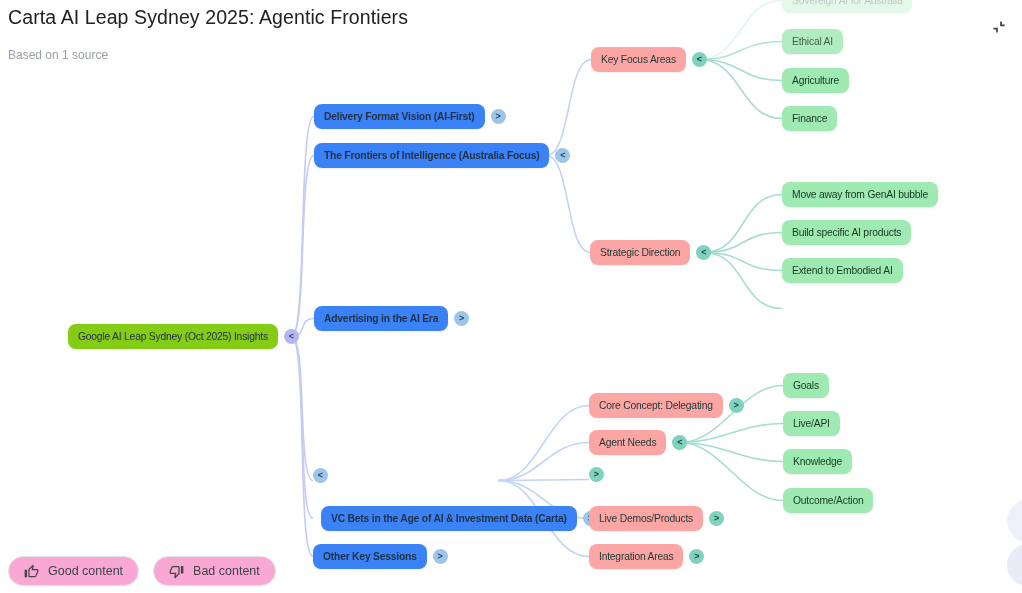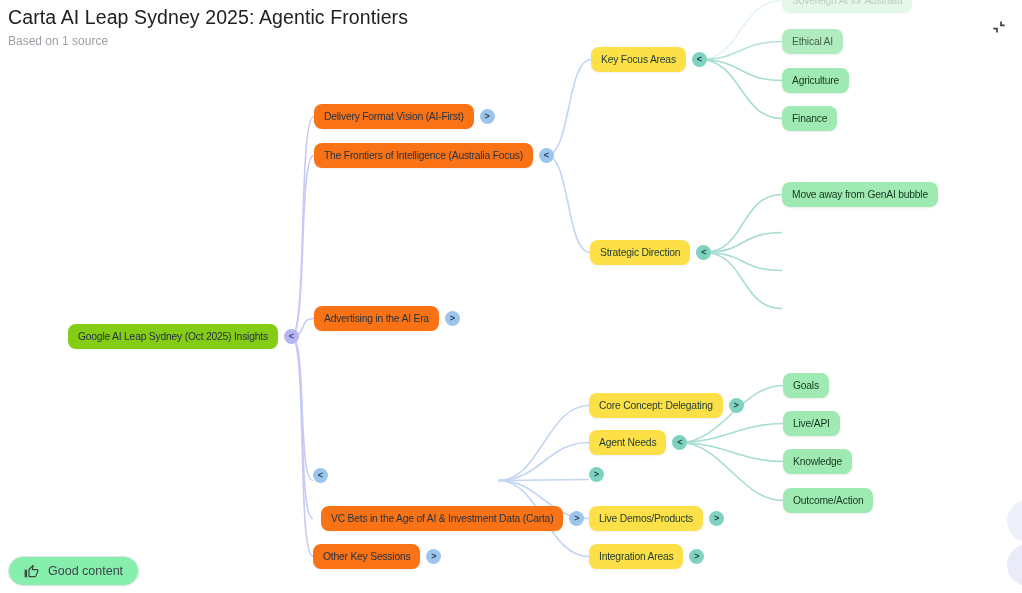--- a/index.html
+++ b/index.html
@@ -2,21 +2,21 @@
 <html><head>
 <meta charset="utf-8">
 <style>
   * { margin:0; padding:0; box-sizing:border-box; }
   html,body { background:#fff; font-family:"Liberation Sans","DejaVu Sans",sans-serif; }
   #canvas { position:relative; width:1022px; height:593px; background:#fff; overflow:hidden; }
 
   
   .hdr { position:absolute; left:8px; top:6px; z-index:5; }
   .hdr h1 { font-size:19.5px; font-weight:400; color:#202124; letter-spacing:.1px; }
-  .hdr .sub { font-size:12px; color:#9aa0a6; margin-top:5px; }
+  .hdr .sub { font-size:12px; color:#9aa0a6; margin-top:19px; }
 
   
   .collapse-btn { position:absolute; right:10px; top:14px; width:26px; height:26px;
     background:none; border:none; cursor:pointer; z-index:6; display:flex; align-items:center; justify-content:center; }
 
   
   #edges { position:absolute; left:0; top:0; width:1022px; height:593px; z-index:1; }
   .edge { fill:none; stroke-width:1.6px; }
   .e-root { stroke:#c7caf5; }
   .e-blue { stroke:#c3d5f2; }
@@ -26,32 +26,32 @@
 
   
   .node { position:absolute; display:flex; align-items:center; gap:6px; z-index:2; white-space:nowrap; }
   .node .box { padding:6px 10px; border-radius:8px; font-size:10.3px; letter-spacing:-0.2px;
     line-height:13px; cursor:pointer; box-shadow:0 1px 2px rgba(60,64,67,.08); }
   .node .toggle { width:15px; height:15px; border-radius:50%; border:none; cursor:pointer;
     font-size:9px; font-weight:700; line-height:15px; text-align:center; padding:0; flex:0 0 auto;
     display:flex; align-items:center; justify-content:center; }
   .l0 .box { background:#84cc16; color:#26304a; }
   .l0 .toggle { background:#b4b6f3; color:#3a3f63; }
-  .l1 .box { background:#f97316; color:#223348; }
+  .l1 .box { background:#3b82f6; color:#223348;font-weight:bold; }
   .l1 .toggle { background:#9cc5ec; color:#2b3d52; }
-  .l2 .box { background:#fde047; color:#1c3a34; }
+  .l2 .box { background:#fca5a5; color:#1c3a34; }
   .l2 .toggle { background:#7fd1c0; color:#1d423a; }
   .l3 .box { background:#9fe9b2; color:#16391f; box-shadow:0 1px 2px rgba(60,64,67,.10); }
   .ghost { opacity:.28; }
   .dim { opacity:.82; }
 
   
   .feedback { position:absolute; left:8px; top:556px; display:flex; gap:14px; z-index:5; }
   .pill { display:flex; align-items:center; gap:9px; height:30px; padding:0 15px;
-    border-radius:16px; border:1px solid #e1e3ea; background:#86efac; cursor:pointer;
+    border-radius:16px; border:1px solid #e1e3ea; background:#f9a8d4; cursor:pointer;
     font-size:12.5px; color:#3f4449; font-family:inherit; box-shadow:0 1px 1px rgba(60,64,67,.04); }
   .pill svg { flex:0 0 auto; }
 
   
   .fab { position:absolute; width:42px; height:42px; border-radius:50%; border:none; cursor:pointer; z-index:4; }
   .fab1 { left:1007px; top:500px; background:#edf0fa; }
   .fab2 { left:1007px; top:544px; background:#e9ecf8; }
 </style>
 </head>
 <body>
@@ -163,20 +163,26 @@
   </div>
   <div class="node l3" style="left:782px;top:68px">
     <div class="box">Agriculture</div>
   </div>
   <div class="node l3" style="left:782px;top:106px">
     <div class="box">Finance</div>
   </div>
   <div class="node l3" style="left:782px;top:182px">
     <div class="box">Move away from GenAI bubble</div>
   </div>
+  <div class="node l3" style="left:782px;top:220px">
+    <div class="box">Build specific AI products</div>
+  </div>
+  <div class="node l3" style="left:782px;top:258px">
+    <div class="box">Extend to Embodied AI</div>
+  </div>
   <div class="node l3" style="left:783px;top:373px">
     <div class="box">Goals</div>
   </div>
   <div class="node l3" style="left:783px;top:411px">
     <div class="box">Live/API</div>
   </div>
   <div class="node l3" style="left:783px;top:449px">
     <div class="box">Knowledge</div>
   </div>
   <div class="node l3" style="left:783px;top:488px">
@@ -186,15 +192,21 @@
   <button class="fab fab1"></button>
   <button class="fab fab2"></button>
 
   <div class="feedback">
     <button class="pill">
       <svg width="15" height="15" viewBox="0 0 24 24" fill="#444746">
         <path d="M9 21h9c.83 0 1.54-.5 1.84-1.22l3.02-7.05c.09-.23.14-.47.14-.73v-2c0-1.1-.9-2-2-2h-6.31l.95-4.57.03-.32c0-.41-.17-.79-.44-1.06L14.17 1 7.58 7.59C7.22 7.95 7 8.45 7 9v10c0 1.1.9 2 2 2zM9 9l4.34-4.34L12 10h9v2l-3 7H9V9zM1 9h4v12H1z"></path>
       </svg>
       <span>Good content</span>
     </button>
+    <button class="pill">
+      <svg width="15" height="15" viewBox="0 0 24 24" fill="#444746">
+        <path transform="rotate(180 12 12)" d="M9 21h9c.83 0 1.54-.5 1.84-1.22l3.02-7.05c.09-.23.14-.47.14-.73v-2c0-1.1-.9-2-2-2h-6.31l.95-4.57.03-.32c0-.41-.17-.79-.44-1.06L14.17 1 7.58 7.59C7.22 7.95 7 8.45 7 9v10c0 1.1.9 2 2 2zM9 9l4.34-4.34L12 10h9v2l-3 7H9V9zM1 9h4v12H1z"></path>
+      </svg>
+      <span>Bad content</span>
+    </button>
   </div>
 
 </div>
 
 </body></html>

